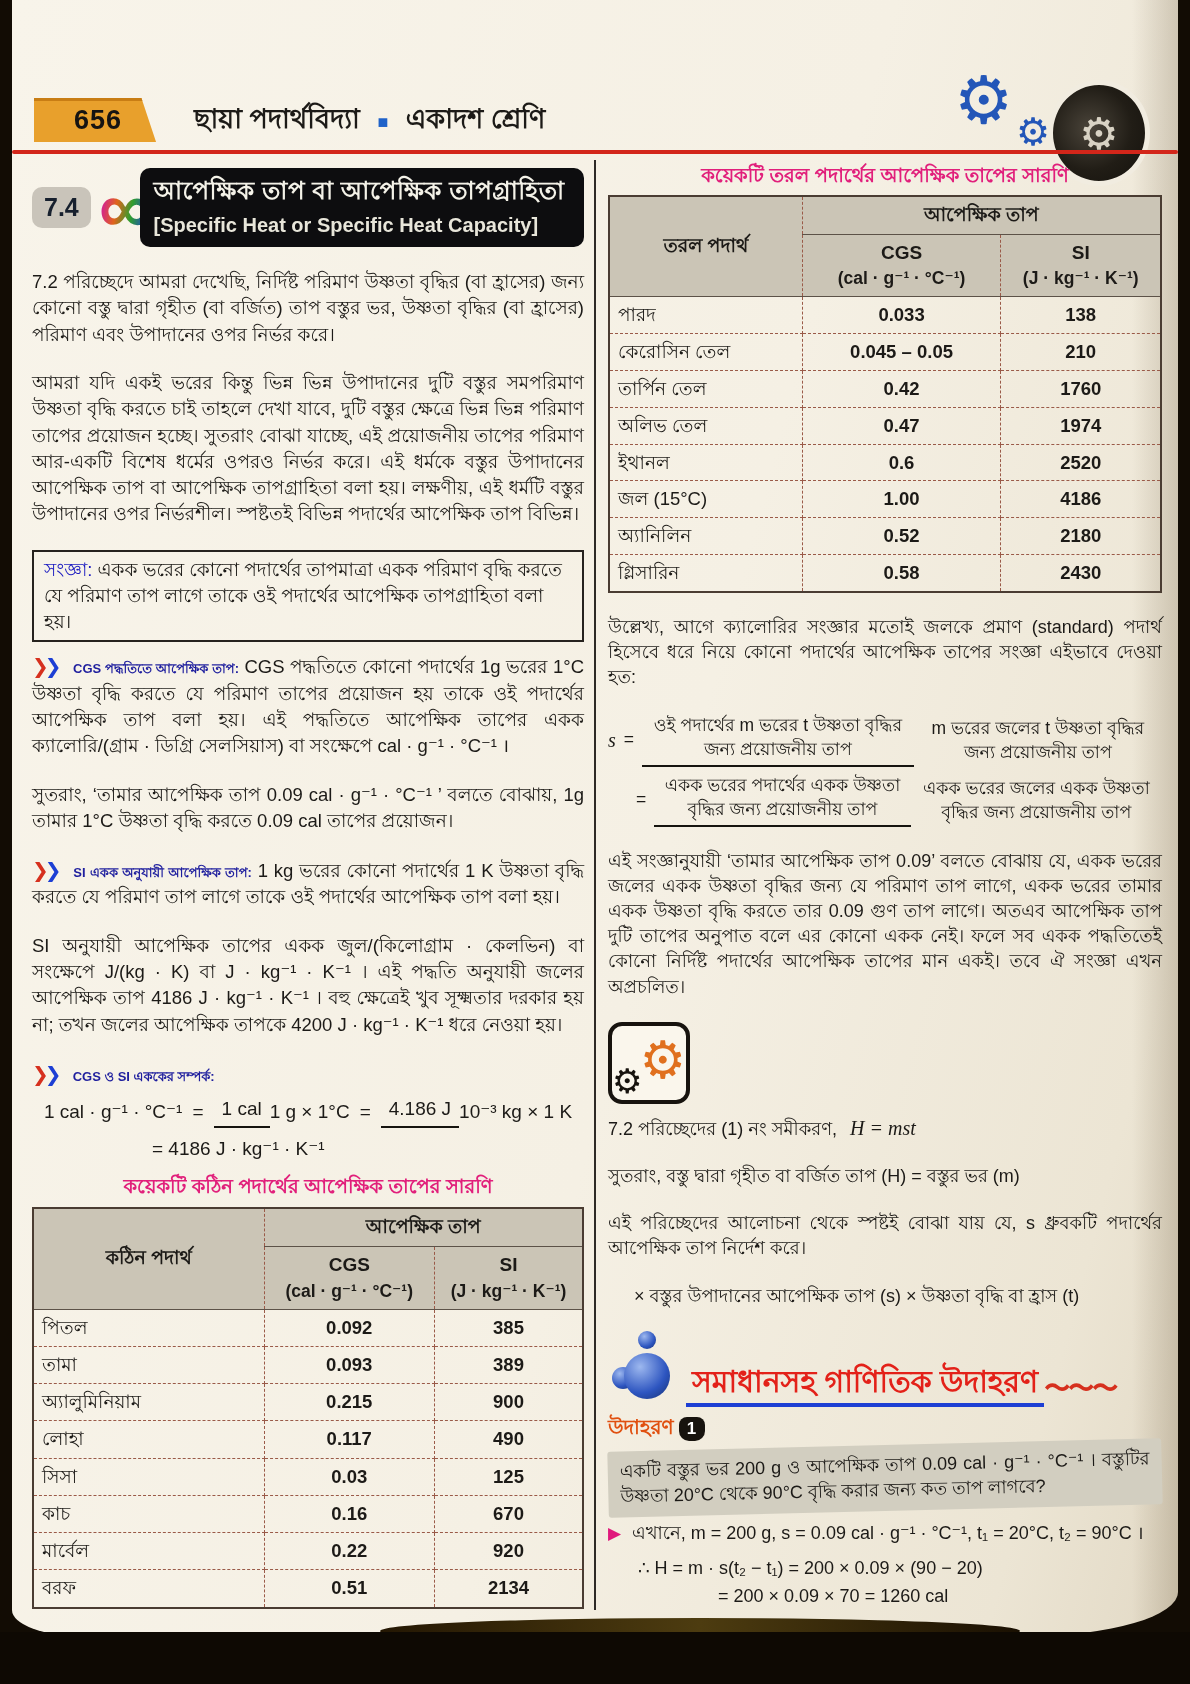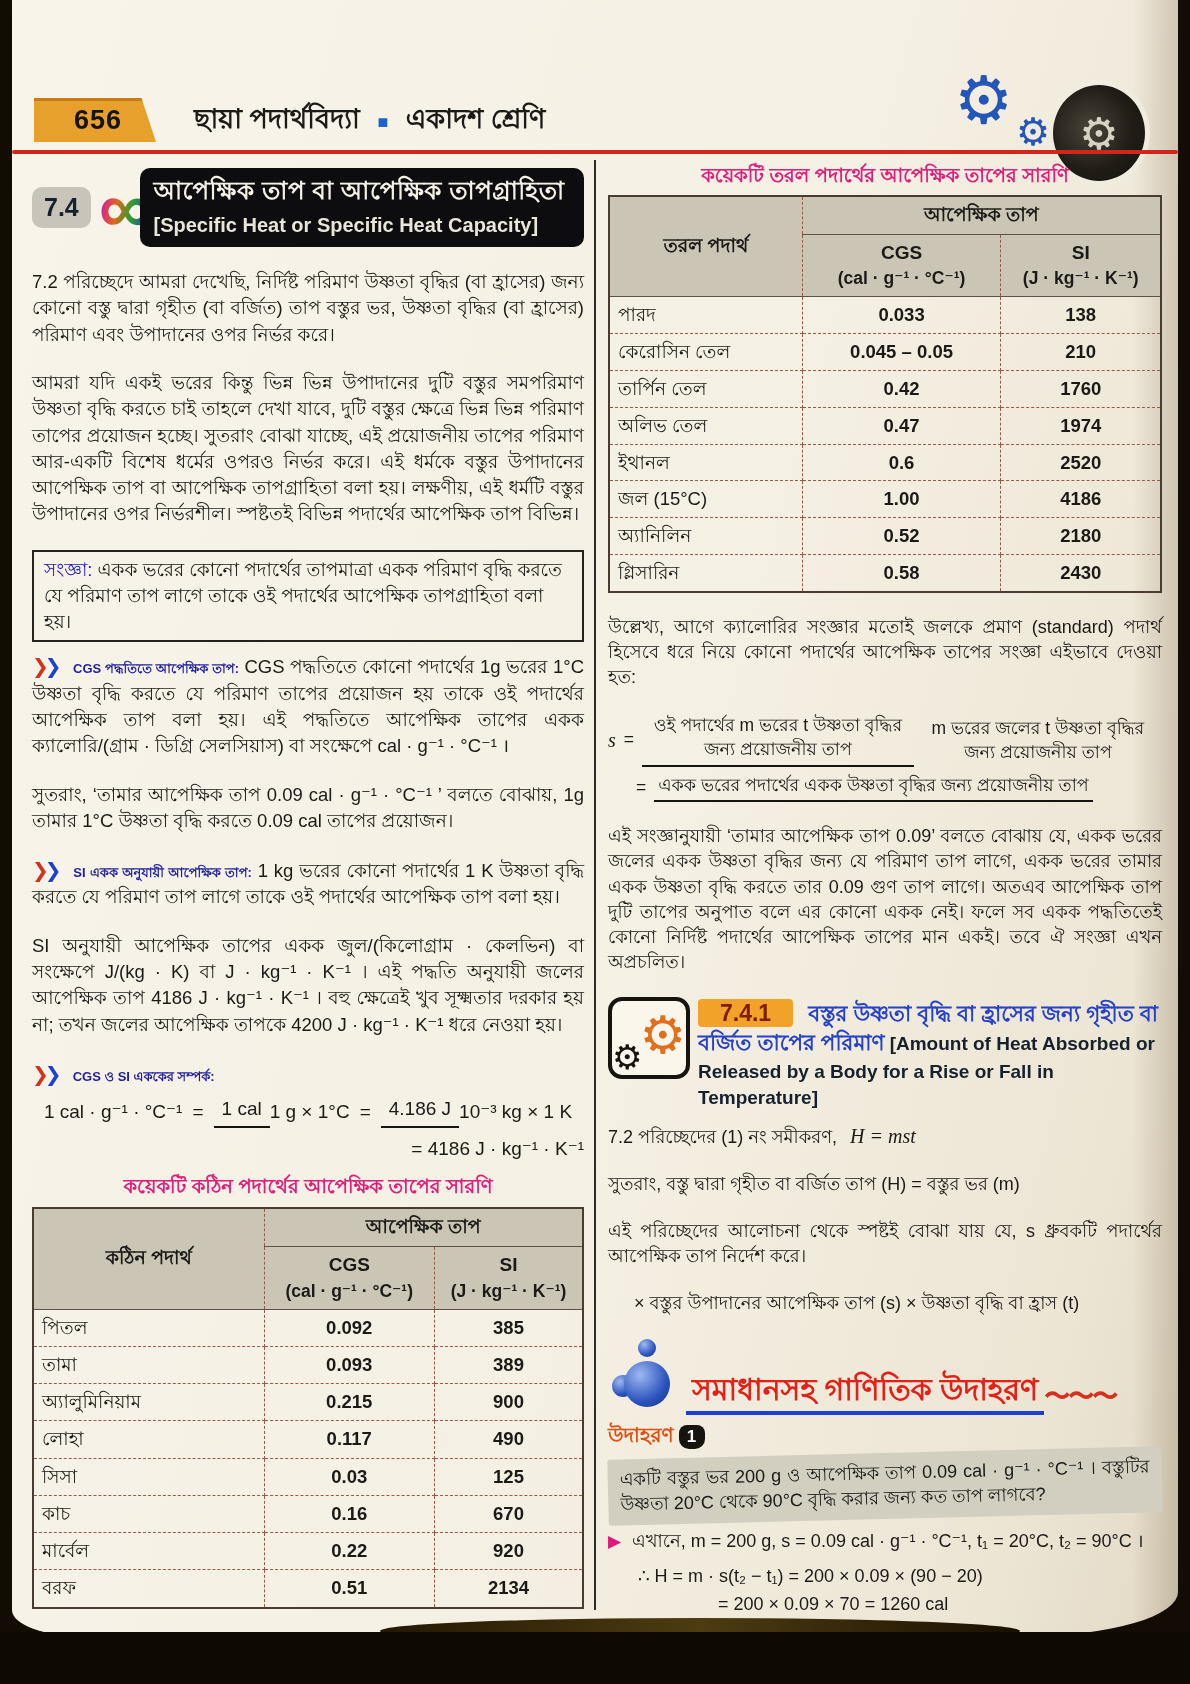--- a/index.html
+++ b/index.html
@@ -52,21 +52,21 @@
   .chev{font-weight:bold;font-size:20px;letter-spacing:-4px;margin-right:10px;}
   .chev .c1{color:#d6301e;}
   .chev .c2{color:#1d3fd4;}
   .bluehead{color:#1f1f9e;font-weight:bold;font-size:13px;}
   
   .fline{display:flex;align-items:center;justify-content:center;gap:10px;margin:8px 0;font-size:19px;}
   .frac{display:inline-flex;flex-direction:row;text-align:center;}
   .frac .num{border-bottom:2px solid #16140f;padding:0 8px 3px;}
   .frac .den{padding-top:3px;}
   .math{font-family:"Liberation Serif","DejaVu Serif",serif;font-style:italic;}
-  .fresult{text-align:right;margin:4px 0 2px 120px;font-size:19px;}
+  .fresult{text-align:left;margin:4px 0 2px 120px;font-size:19px;}
   
   .ttitle{color:#e11f7b;font-weight:bold;text-align:center;font-size:19.5px;margin:10px 0 6px;}
   table{border-collapse:collapse;width:100%;border:2.5px solid #4a3c32;}
   th,td{border:1.2px dashed #9a5a48;padding:5px 8px;}
   thead th{background:#cbc5b6;border-bottom:1.5px solid #5c5248;font-size:19px;}
   thead .unit{font-weight:bold;font-size:17.5px;}
   td.c{text-align:center;font-weight:bold;font-size:18.5px;}
   td{font-size:18.5px;}
   
   .sform{margin:6px 0 6px 0;font-size:17.5px;}
@@ -323,35 +323,31 @@
           <span>=</span>
           <span class="frac">
             <span class="num">ওই পদার্থের m ভরের t উষ্ণতা বৃদ্ধির জন্য প্রয়োজনীয় তাপ</span>
             <span class="den">m ভরের জলের t উষ্ণতা বৃদ্ধির জন্য প্রয়োজনীয় তাপ</span>
           </span>
         </div>
         <div class="row" style="margin-left:28px">
           <span>=</span>
           <span class="frac">
             <span class="num">একক ভরের পদার্থের একক উষ্ণতা বৃদ্ধির জন্য প্রয়োজনীয় তাপ</span>
+            <span class="den">একক ভরের  জলের একক উষ্ণতা বৃদ্ধির জন্য প্রয়োজনীয় তাপ</span>
           </span>
         </div>
       </div>
 
       <p>এই সংজ্ঞানুযায়ী ‘তামার আপেক্ষিক তাপ 0.09’ বলতে বোঝায় যে, একক ভরের জলের একক উষ্ণতা বৃদ্ধির জন্য যে পরিমাণ তাপ লাগে, একক ভরের তামার একক উষ্ণতা বৃদ্ধি করতে তার 0.09 গুণ তাপ লাগে। অতএব আপেক্ষিক তাপ দুটি তাপের অনুপাত বলে এর কোনো একক নেই। ফলে সব একক পদ্ধতিতেই কোনো নির্দিষ্ট পদার্থের আপেক্ষিক তাপের মান একই। তবে ঐ সংজ্ঞা এখন অপ্রচলিত।</p>
 
       <div class="s741">
         <div class="gicon">
           <span class="g1">⚙</span>
           <span class="g2">⚙</span>
-        </div>
-        <div class="s741body">
-          <span class="s741num">7.4.1</span>
-          <span class="s741bn">বস্তুর উষ্ণতা বৃদ্ধি বা হ্রাসের জন্য গৃহীত বা বর্জিত তাপের পরিমাণ</span>
-          <span class="s741en">[Amount of Heat Absorbed or Released by a Body for a Rise or Fall in Temperature]</span>
         </div>
       </div>
 
       <p style="margin-top:10px">
         <span>7.2 পরিচ্ছেদের (1) নং সমীকরণ,</span>
         <span class="math" style="font-size:20px;margin-left:8px">H = mst</span>
       </p>
       <p style="margin-bottom:0">সুতরাং, বস্তু দ্বারা গৃহীত বা বর্জিত তাপ (H) = বস্তুর ভর (m)</p>
       <p>এই পরিচ্ছেদের আলোচনা থেকে স্পষ্টই বোঝা যায় যে, s ধ্রুবকটি পদার্থের আপেক্ষিক তাপ নির্দেশ করে।</p>
       <p style="margin:0 0 0 26px">× বস্তুর উপাদানের আপেক্ষিক তাপ (s) ×  উষ্ণতা বৃদ্ধি বা হ্রাস (t)</p>

